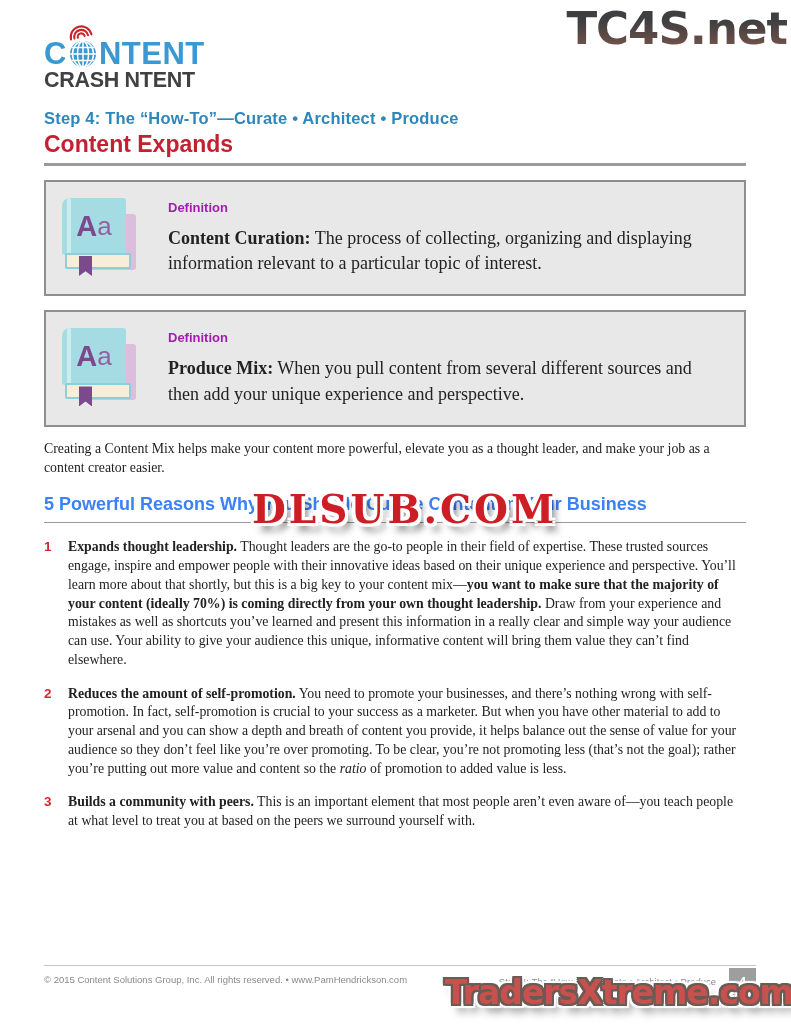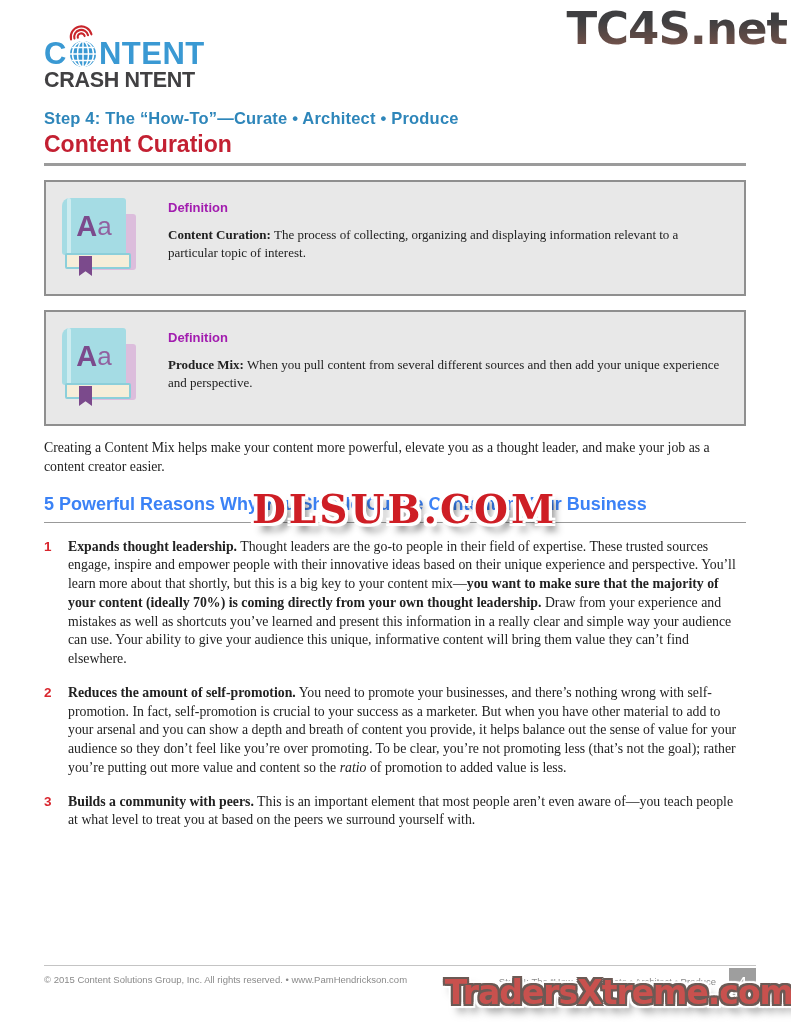--- a/index.html
+++ b/index.html
@@ -93,21 +93,21 @@
   }
   .bookmark {
     position:absolute; left:17px; top:58px; width:13px; height:20px;
     background:#7b4a8c; z-index:2;
     clip-path:polygon(0 0, 100% 0, 100% 100%, 50% 76%, 0 100%);
   }
   .def-heading {
     font-family:"Liberation Sans", sans-serif; font-weight:bold;
     font-size:13px; color:#a21caf; margin:2px 0 11px;
   }
-  .def-text { font-size:13px; line-height:1.4; max-width:575px; }
+  .def-text { font-size:18px; line-height:1.4; max-width:575px; }
   .def-term { font-weight:bold; }
 
   
   .reasons-heading {
     margin-top:17px;
     font-family:"Liberation Sans", sans-serif; font-weight:bold;
     font-size:18px; color:#3b82f6;
   }
   .thin-rule { height:1px; background:#999; margin-top:7px; }
   .reason-item { display:flex; margin-top:15px; }
@@ -166,21 +166,21 @@
             <line x1="2" y1="30" x2="28" y2="30"></line>
             <line x1="2" y1="36.5" x2="28" y2="36.5"></line>
           </g>
         </svg>
         <span class="logo-word">NTENT</span>
       </div>
       <div class="logo-line2">CRASH NTENT</div>
     </div>
 
     <div class="step-heading">Step 4: The “How-To”—Curate • Architect • Produce</div>
-    <h1 class="page-title">Content Curation</h1>
+    <h1 class="page-title">Content Expands</h1>
     <div class="title-rule"></div>
 
 
     <section class="def-box">
       <div class="book-icon">
         <div class="book-back"></div>
         <div class="book-cover">
           <span class="aa-A">A</span>
           <span class="aa-a">a</span>
         </div>

